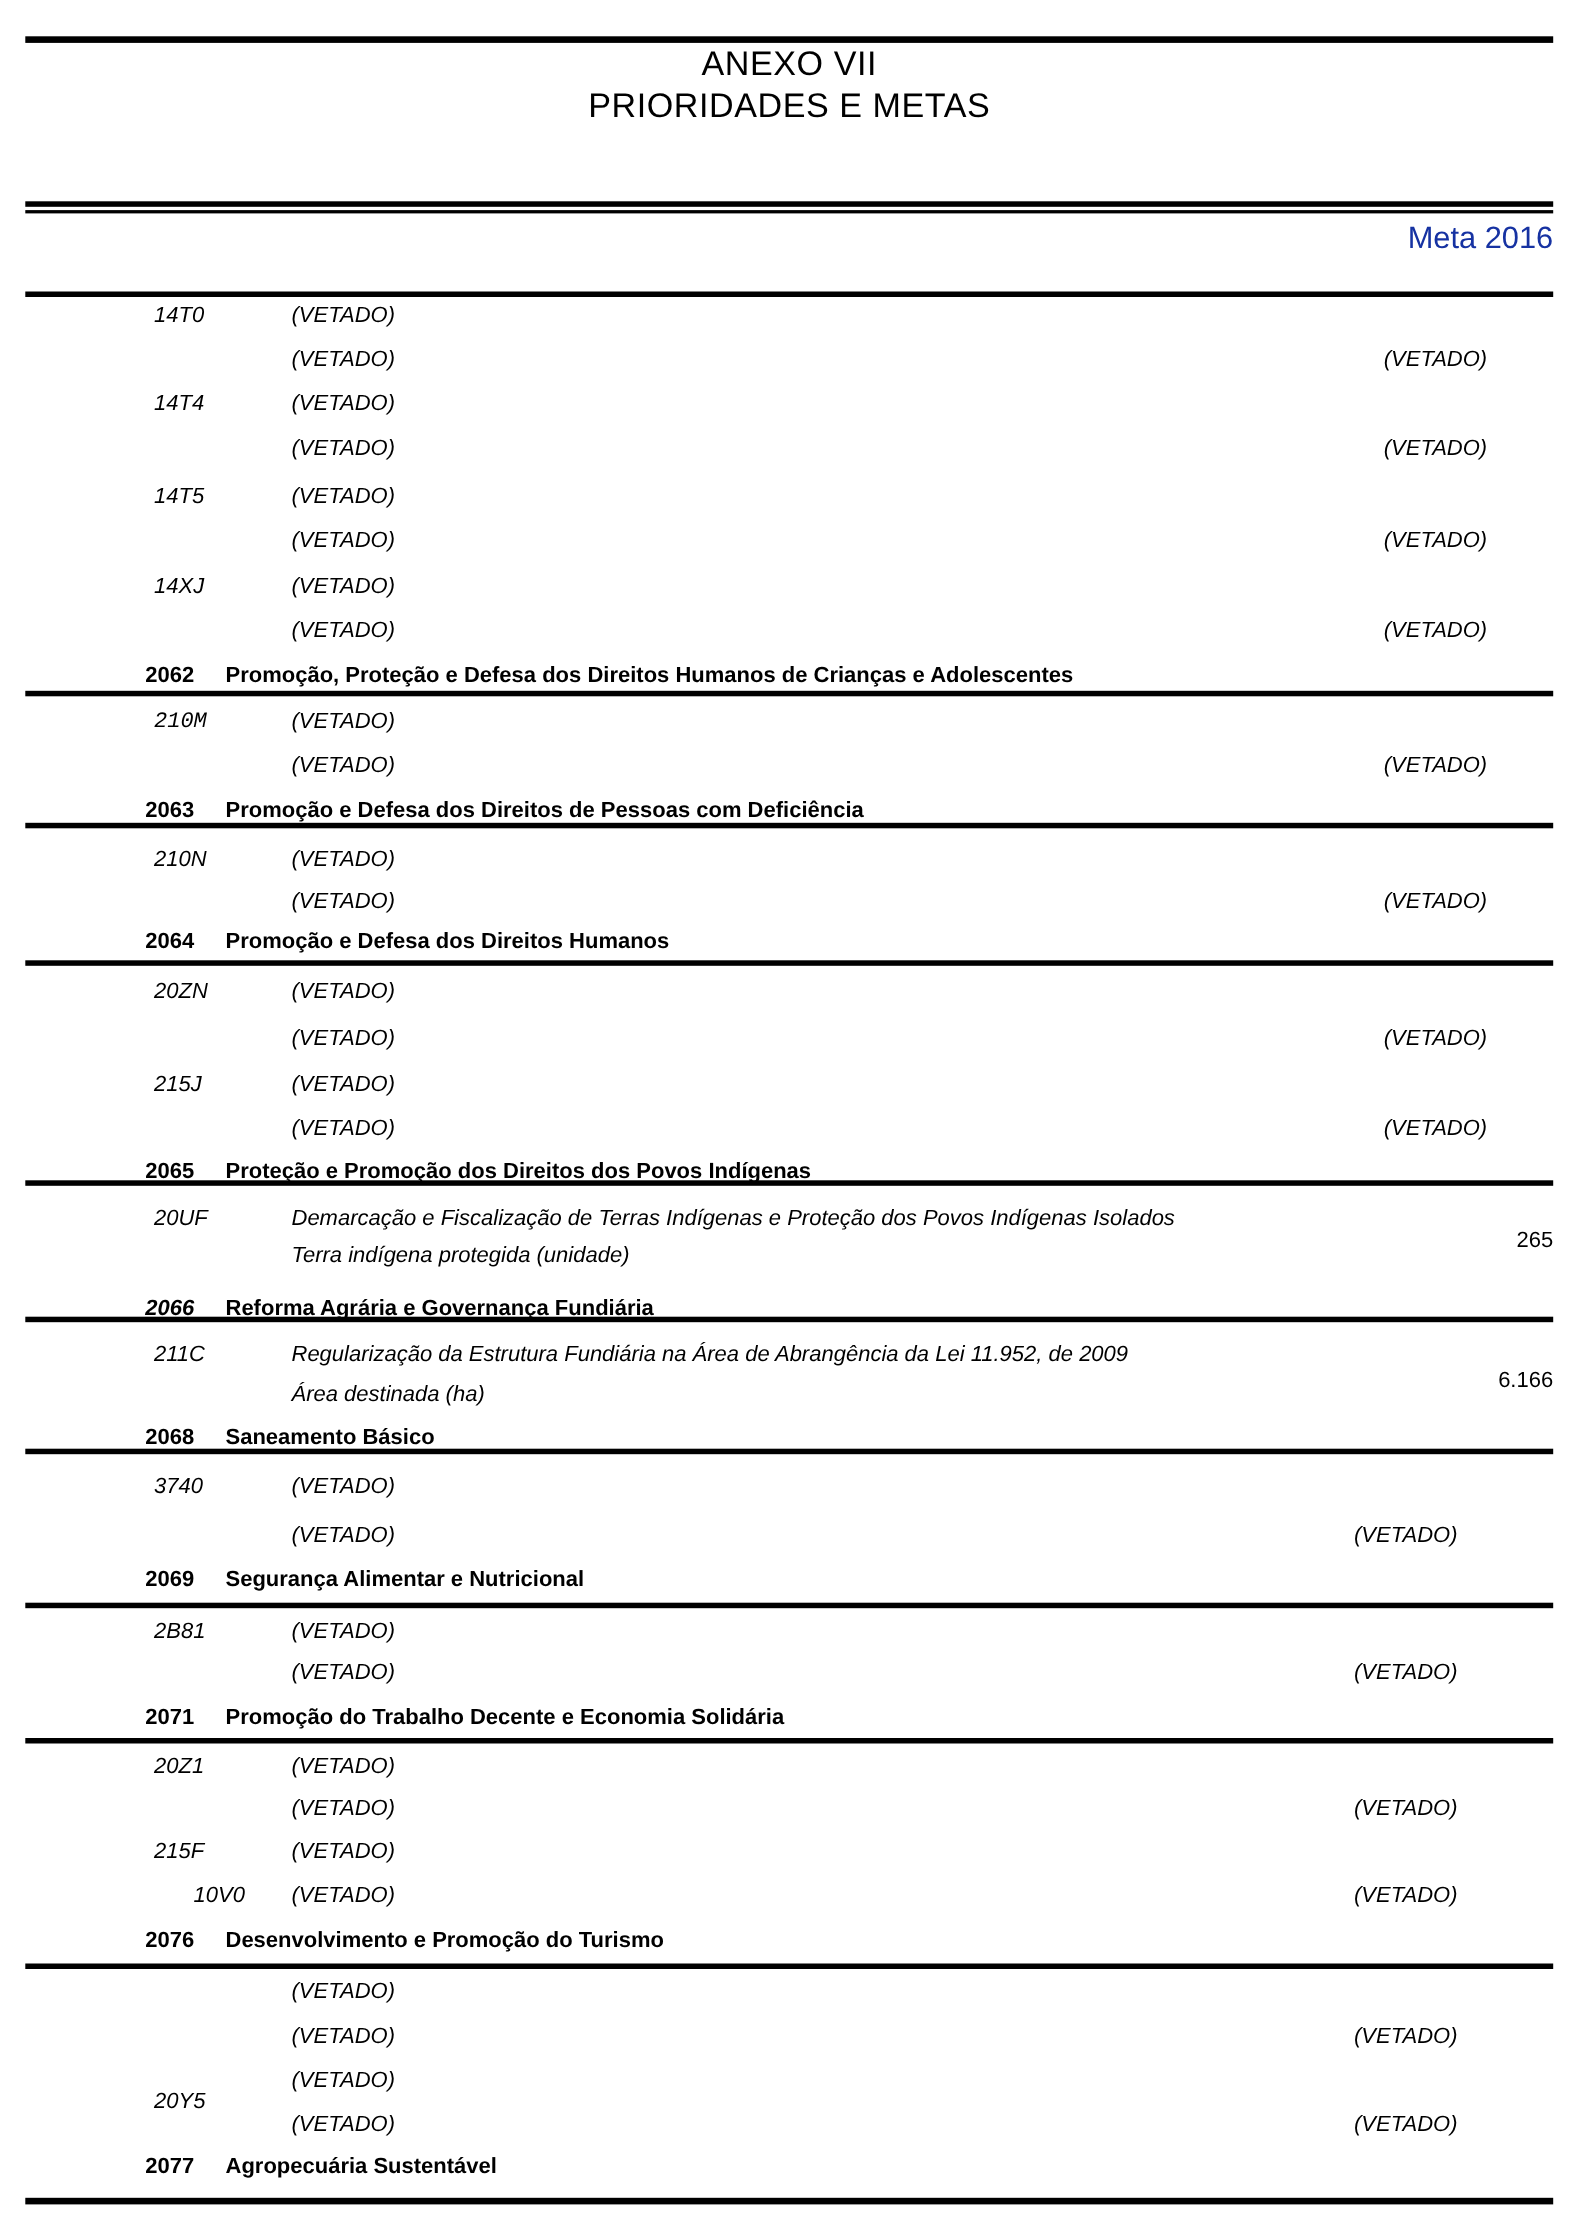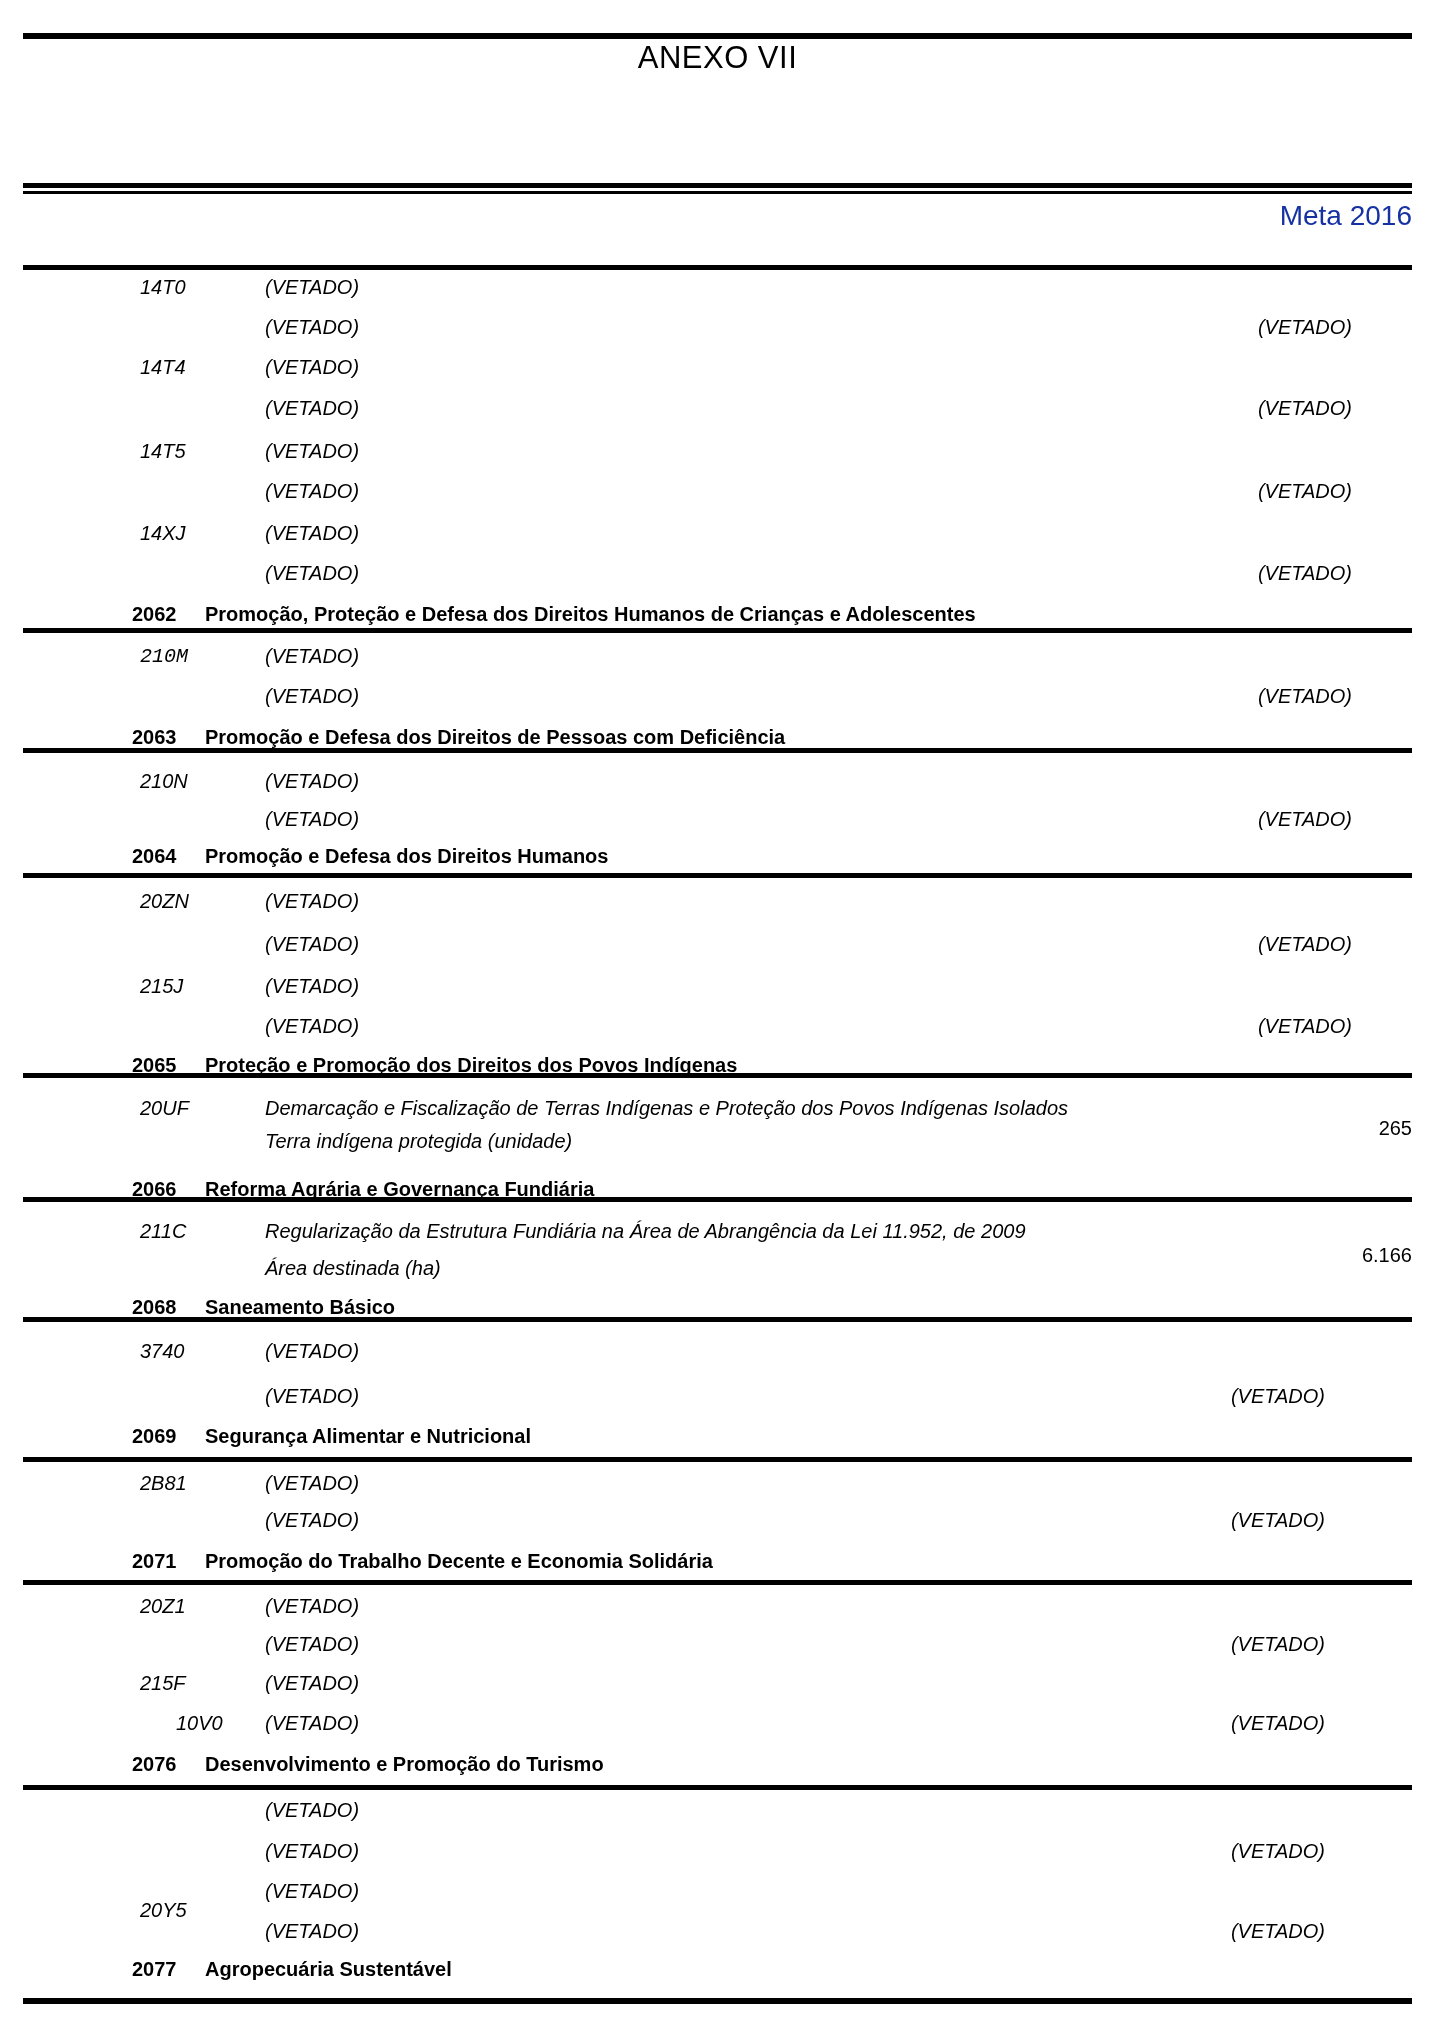--- a/index.html
+++ b/index.html
@@ -31,20 +31,21 @@
   .meta-num{font-style:normal;right:35px;text-align:right;}
 </style>
 </head>
 <body>
 
 <div class="page">
 
   <div class="rule" style="top:33px;height:6px"></div>
 
   <div class="doc-title" style="top:39px">ANEXO VII</div>
+  <div class="doc-title" style="top:77px">PRIORIDADES E METAS</div>
 
   <div class="rule" style="top:183px;height:5px"></div>
   <div class="rule" style="top:191px;height:3px"></div>
 
   <div class="col-header right" style="color: rgb(22, 50, 162);">Meta 2016</div>
 
   <div class="rule" style="top:265px;height:5px"></div>
 
   <div id="rows">
       <div class="cell code" style="top: 277px;">14T0</div>
@@ -88,21 +89,21 @@
       <div class="cell desc" style="top: 976px;">(VETADO)</div>
       <div class="cell desc" style="top: 1016px;">(VETADO)</div>
       <div class="cell meta align-a" style="top: 1016px;">(VETADO)</div>
       <div class="cell prog-code" style="top: 1055px;">2065</div>
       <div class="cell prog-title" style="top: 1055px;">Proteção e Promoção dos Direitos dos Povos Indígenas</div>
       <div class="rule" style="top: 1073px; height: 5px;"></div>
       <div class="cell code" style="top: 1098px;">20UF</div>
       <div class="cell desc" style="top: 1098px;">Demarcação e Fiscalização de Terras Indígenas e Proteção dos Povos Indígenas Isolados</div>
       <div class="cell desc" style="top: 1131px;">Terra indígena protegida (unidade)</div>
       <div class="cell meta-num" style="top: 1118px;">265</div>
-      <div class="cell prog-code" style="top: 1179px;">2066</div>
+      <div class="cell prog-code" style="top: 1179px; font-style: italic;">2066</div>
       <div class="cell prog-title" style="top: 1179px;">Reforma Agrária e Governança Fundiária</div>
       <div class="rule" style="top: 1197px; height: 5px;"></div>
       <div class="cell code" style="top: 1221px;">211C</div>
       <div class="cell desc" style="top: 1221px;">Regularização da Estrutura Fundiária na Área de Abrangência da Lei 11.952, de 2009</div>
       <div class="cell desc" style="top: 1258px;">Área destinada (ha)</div>
       <div class="cell meta-num" style="top: 1245px;">6.166</div>
       <div class="cell prog-code" style="top: 1297px;">2068</div>
       <div class="cell prog-title" style="top: 1297px;">Saneamento Básico</div>
       <div class="rule" style="top: 1317px; height: 5px;"></div>
       <div class="cell code" style="top: 1341px;">3740</div>

